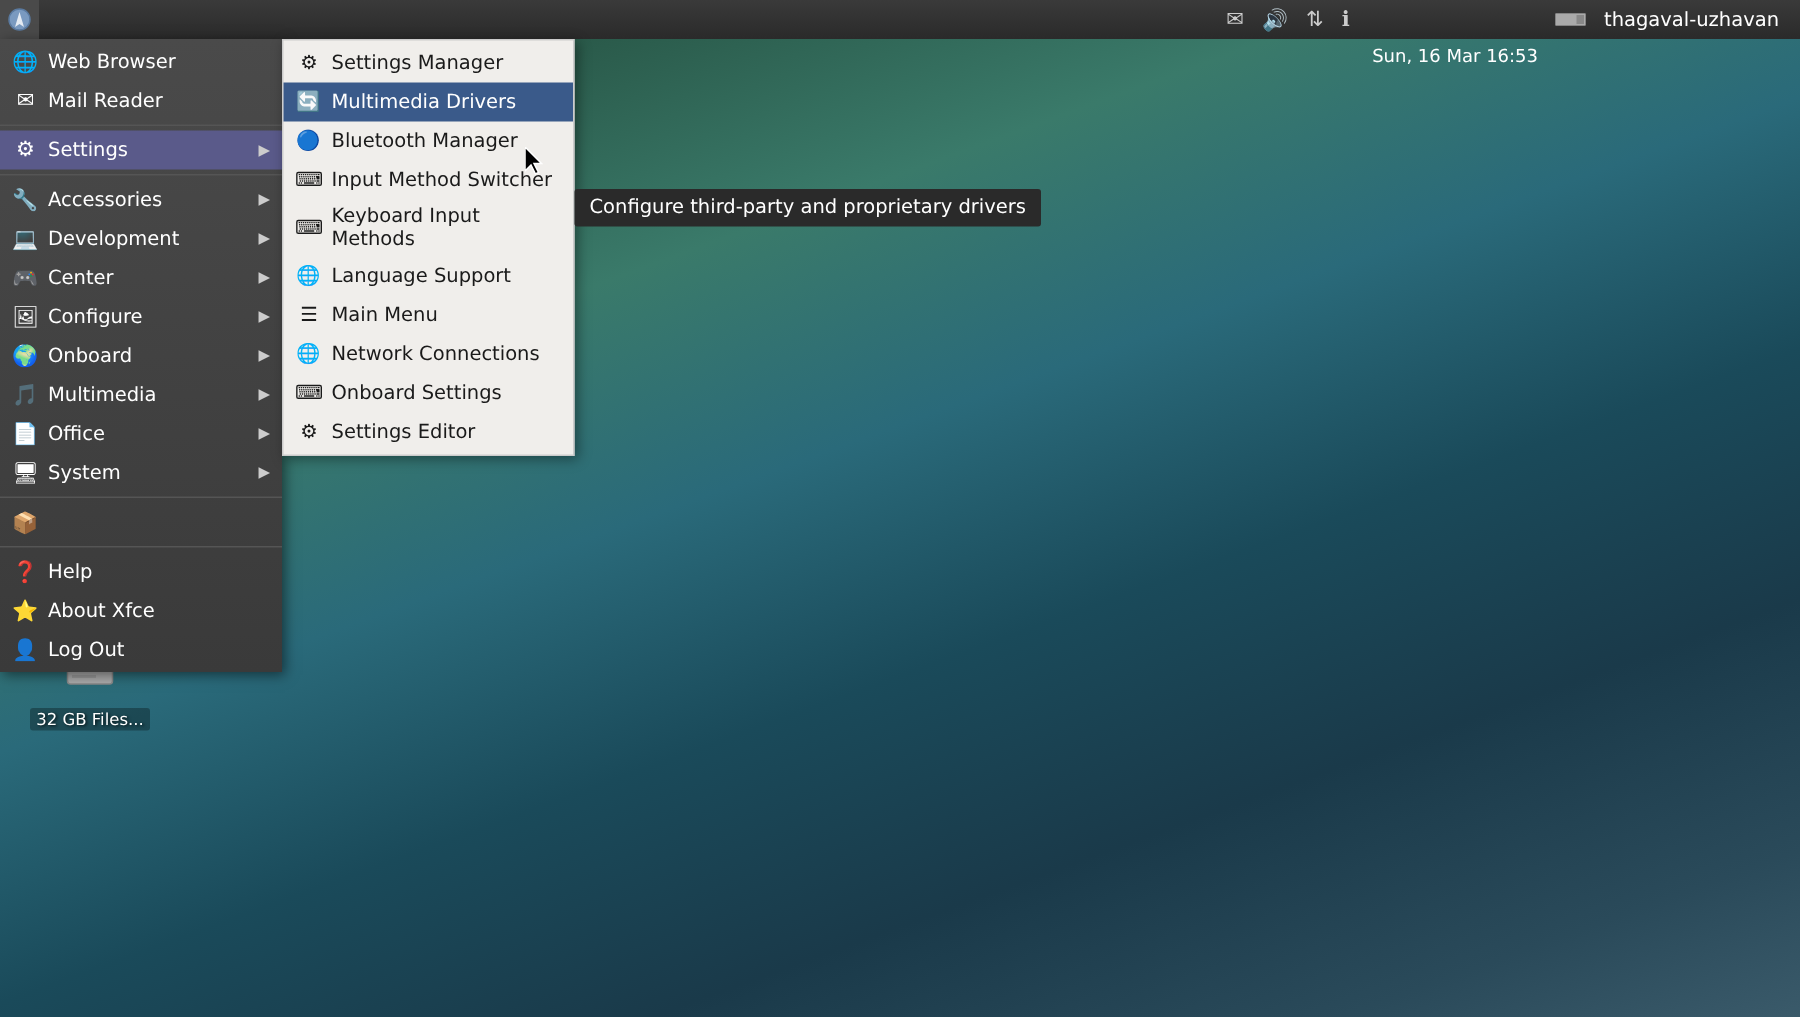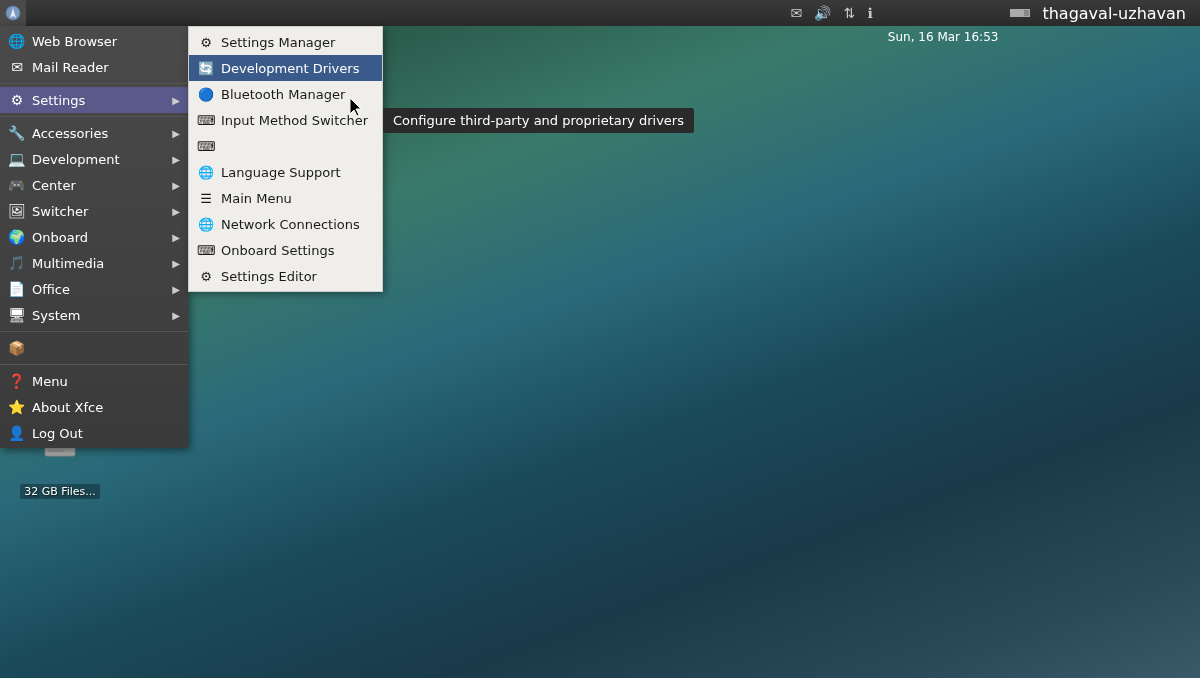--- a/index.html
+++ b/index.html
@@ -93,21 +93,21 @@
     }
 
     .battery-fill {
       width: 70%;
       height: 100%;
       background: #aaa;
     }
 
     #username {
       color: #ffffff;
-      font-size: 16px;
+      font-size: 13px;
       padding: 0 6px;
     }
 
     
     #main-menu {
       position: absolute;
       top: 26px;
       left: 0;
       width: 188px;
       background: linear-gradient(to bottom, #4a4a4a, #3a3a3a);
@@ -188,21 +188,21 @@
       display: flex;
       align-items: center;
       justify-content: center;
       font-size: 13px;
       flex-shrink: 0;
     }
 
     
     #tooltip {
       position: absolute;
-      top: 108px;
+      top: 126px;
       left: 383px;
       background: #2a2a2a;
       color: #ffffff;
       padding: 5px 10px;
       font-size: 13px;
       border-radius: 2px;
       z-index: 400;
       white-space: nowrap;
     }
 
@@ -227,21 +227,20 @@
 
     .desktop-icon .icon-label {
       color: #ffffff;
       font-size: 11px;
       text-align: center;
       text-shadow: 1px 1px 2px rgba(0,0,0,0.8);
       background: rgba(0,0,0,0.3);
       padding: 1px 4px;
       border-radius: 2px;
       max-width: 80px;
-      margin-top: 12px;
     }
 
     
     #cursor {
       position: absolute;
       width: 12px;
       height: 12px;
       z-index: 500;
       pointer-events: none;
     }
@@ -308,21 +307,21 @@
     </div>
 
     <div class="menu-item">
       <span class="icon">🎮</span>
       <span>Center</span>
       <span class="arrow">▶</span>
     </div>
 
     <div class="menu-item">
       <span class="icon">🖼</span>
-      <span>Switcher</span>
+      <span>Configure</span>
       <span class="arrow">▶</span>
     </div>
 
     <div class="menu-item">
       <span class="icon">🌍</span>
       <span>Onboard</span>
       <span class="arrow">▶</span>
     </div>
 
     <div class="menu-item">
@@ -344,21 +343,21 @@
     </div>
     <div class="menu-separator"></div>
 
     <div class="menu-item">
       <span class="icon">📦</span>
     </div>
     <div class="menu-separator"></div>
 
     <div class="menu-item">
       <span class="icon">❓</span>
-      <span>Menu</span>
+      <span>Help</span>
     </div>
 
     <div class="menu-item">
       <span class="icon">⭐</span>
       <span>About Xfce</span>
     </div>
 
     <div class="menu-item">
       <span class="icon">👤</span>
       <span>Log Out</span>
@@ -367,35 +366,36 @@
 
   <div id="settings-submenu">
 
     <div class="sub-menu-item">
       <span class="icon">⚙</span>
       <span>Settings Manager</span>
     </div>
 
     <div class="sub-menu-item highlighted">
       <span class="icon">🔄</span>
-      <span>Development Drivers</span>
+      <span>Multimedia Drivers</span>
     </div>
 
     <div class="sub-menu-item">
       <span class="icon">🔵</span>
       <span>Bluetooth Manager</span>
     </div>
 
     <div class="sub-menu-item">
       <span class="icon">⌨</span>
       <span>Input Method Switcher</span>
     </div>
 
     <div class="sub-menu-item">
       <span class="icon">⌨</span>
+      <span>Keyboard Input Methods</span>
     </div>
 
     <div class="sub-menu-item">
       <span class="icon">🌐</span>
       <span>Language Support</span>
     </div>
 
     <div class="sub-menu-item">
       <span class="icon">☰</span>
       <span>Main Menu</span>

